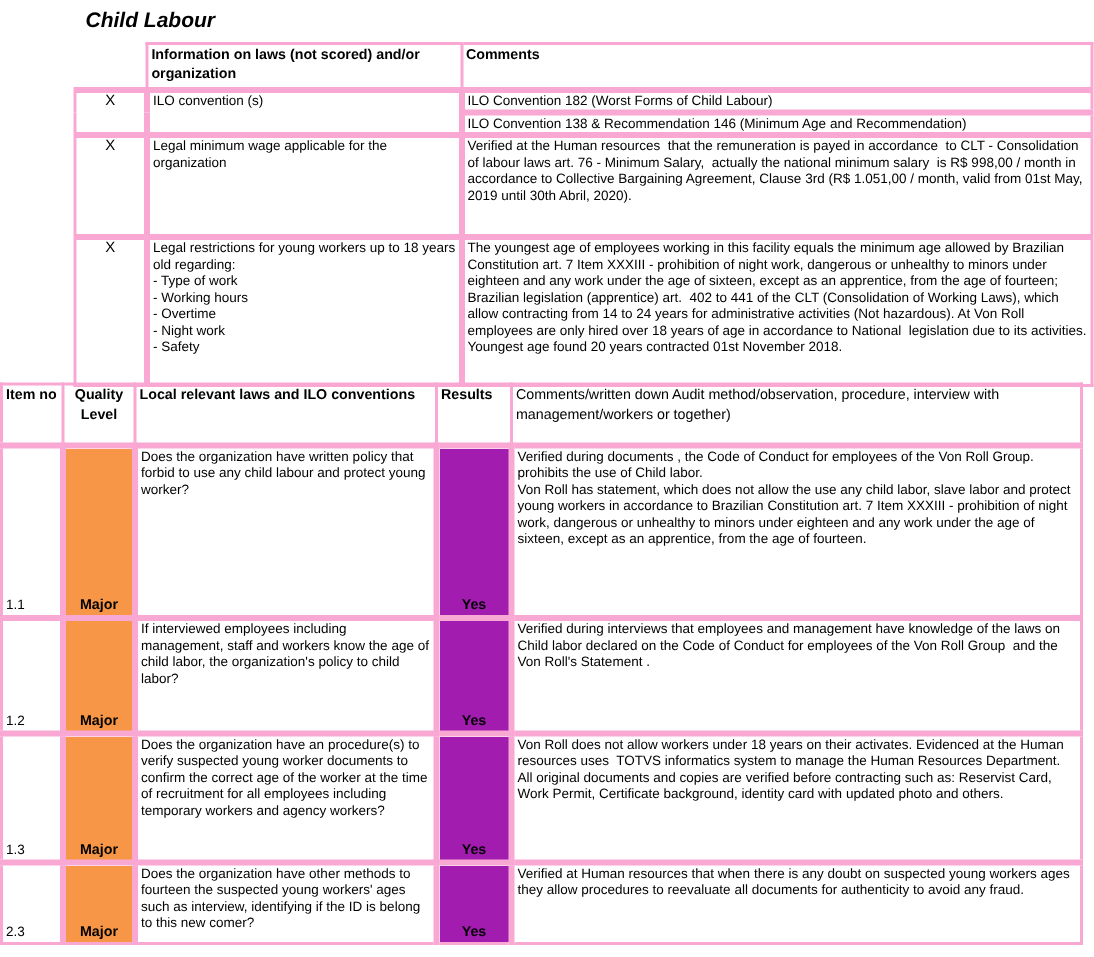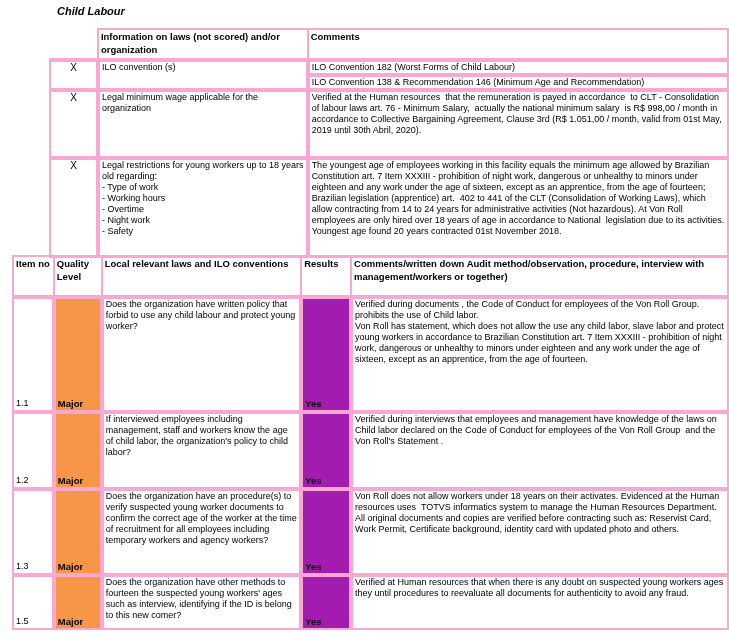--- a/index.html
+++ b/index.html
@@ -2,43 +2,43 @@
 <html><head>
 <meta charset="utf-8">
 <style>
   html, body { margin:0; padding:0; }
   body {
     width:729px; height:638px; background:#ffffff; position:relative;
     overflow:hidden; font-family:"Liberation Sans", sans-serif; color:#000;
   }
   .title {
     position:absolute; left:57px; top:5px;
-    font-size:11px; font-weight:bold; font-style:italic;
+    font-size:14px; font-weight:bold; font-style:italic;
   }
   table { border-collapse:collapse; table-layout:fixed; position:absolute; }
   td {
     border:4px solid #f9a8d4; padding:0 2px; vertical-align:top;
     font-size:9px; line-height:11px; overflow:hidden; word-wrap:break-word;
   }
   .pre { white-space:pre-wrap; }
   .hdr td { font-weight:bold; font-size:9.5px; line-height:13px; border-width:2px; }
-  .hdr td.reg { font-weight:bold; }
+  .hdr td.reg { font-weight:normal; }
   .noborder { border:none !important; background:transparent; }
   .xcell { text-align:center; font-size:10px; border-left-width:2px; }
   .b2l { border-left-width:2px; }
   .b2r { border-right-width:2px; }
   .b2b { border-bottom-width:2px; }
   .bottom { vertical-align:bottom; padding-bottom:1px; }
-  .center { }
+  .center { text-align:center; }
   .bold { font-weight:bold; }
   .orange { background:#F79646; }
   .green { background:#a21caf; }
   .qcell { font-size:9.5px; }
   #info-table { left:49px; top:28px; }
-  #audit-table { left:12px; top:255px; }
+  #audit-table { left:0; top:255px; }
 </style>
 </head>
 <body>
 
 <div class="title">Child Labour</div>
 
 <table id="info-table">
   <colgroup>
       <col style="width:48px">
       <col style="width:210px">
@@ -108,20 +108,20 @@
     <td class="pre b2r">Verified during interviews that employees and management have knowledge of the laws on Child labor declared on the Code of Conduct for employees of the Von Roll Group  and the Von Roll's Statement .</td>
   </tr>
   <tr style="height:86px">
     <td class="bottom b2l">1.3</td>
     <td class="orange bold center bottom qcell">Major</td>
     <td class="pre">Does the organization have an procedure(s) to verify suspected young worker documents to confirm the correct age of the worker at the time of recruitment for all employees including temporary workers and agency workers?</td>
     <td class="green bold center bottom qcell">Yes</td>
     <td class="pre b2r">Von Roll does not allow workers under 18 years on their activates. Evidenced at the Human resources uses  TOTVS informatics system to manage the Human Resources Department. All original documents and copies are verified before contracting such as: Reservist Card, Work Permit, Certificate background, identity card with updated photo and others.</td>
   </tr>
   <tr style="height:54px">
-    <td class="bottom b2l b2b">1.5</td>
+    <td class="bottom b2l b2b">2.3</td>
     <td class="orange bold center bottom qcell b2b">Major</td>
     <td class="pre b2b">Does the organization have other methods to fourteen the suspected young workers' ages such as interview, identifying if the ID is belong to this new comer?</td>
     <td class="green bold center bottom qcell b2b">Yes</td>
-    <td class="pre b2r b2b">Verified at Human resources that when there is any doubt on suspected young workers ages they until procedures to reevaluate all documents for authenticity to avoid any fraud.</td>
+    <td class="pre b2r b2b">Verified at Human resources that when there is any doubt on suspected young workers ages they allow procedures to reevaluate all documents for authenticity to avoid any fraud.</td>
   </tr>
 </tbody>
   </table>
 
 </body></html>

